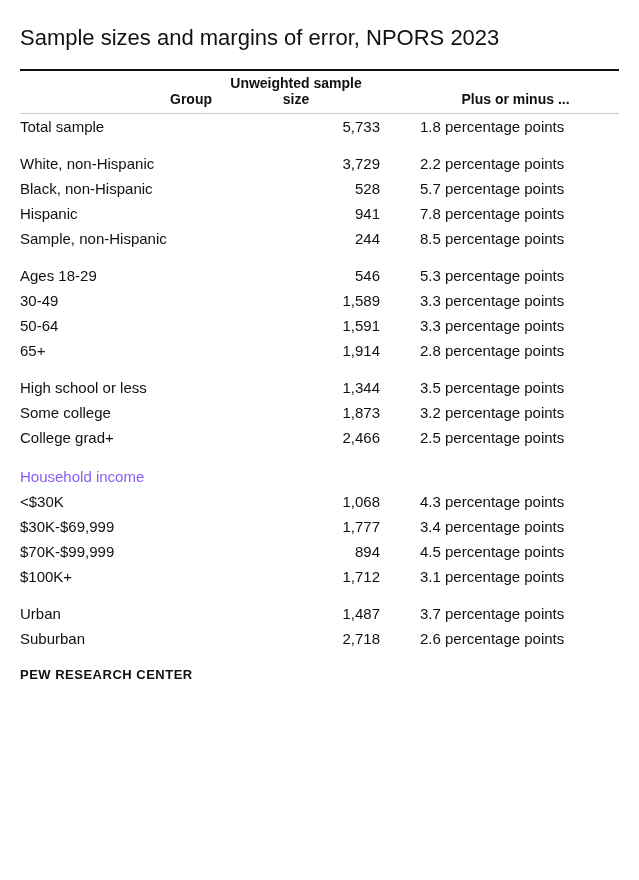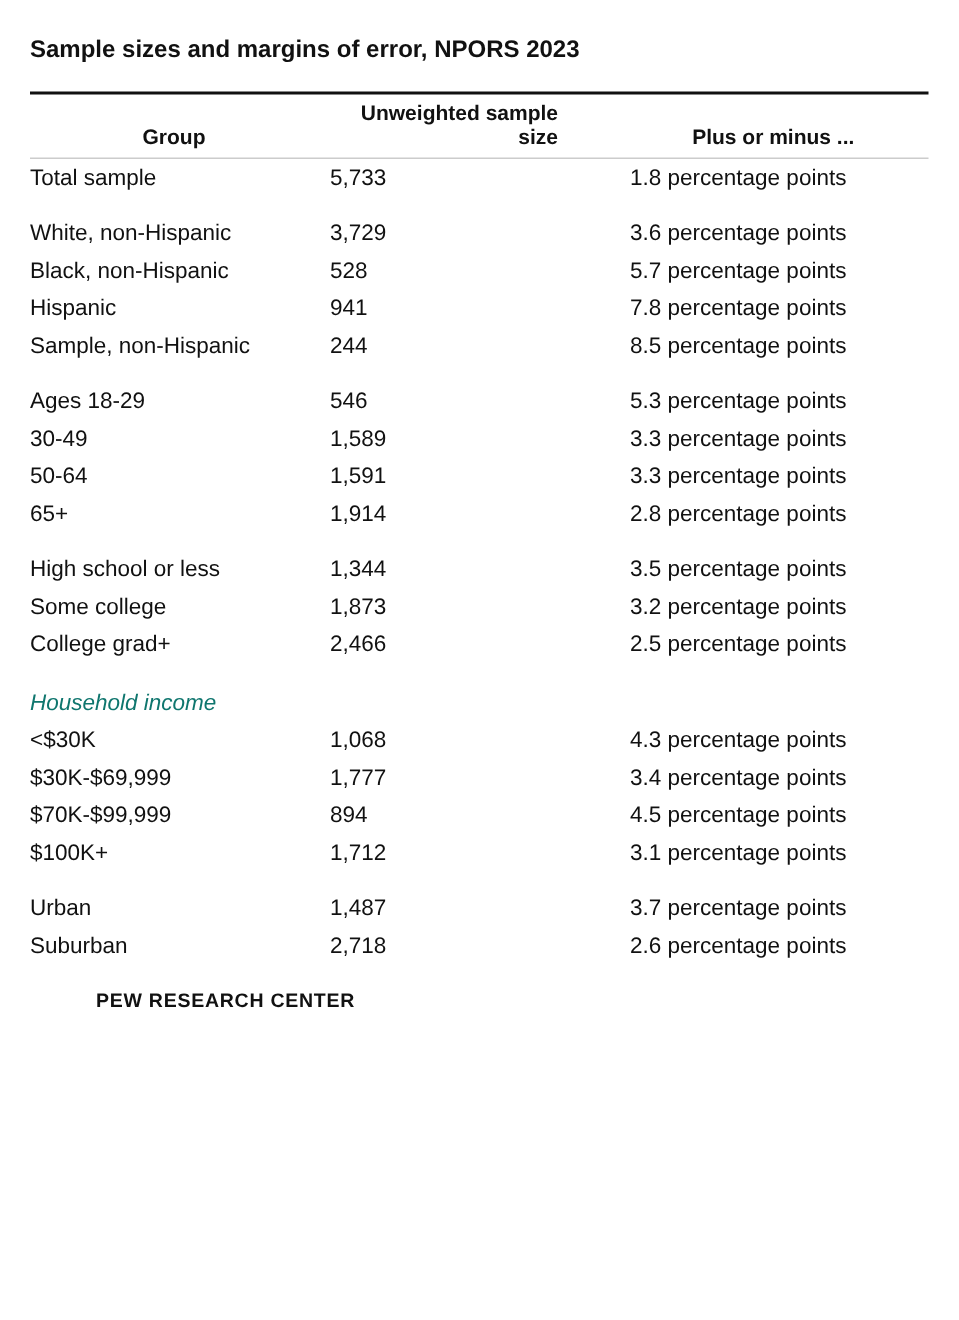--- a/index.html
+++ b/index.html
@@ -10,36 +10,36 @@
 
     body {
       font-family: Franklin Gothic Medium, Arial Narrow, Arial, sans-serif;
       background: #ffffff;
       width: 639px;
       min-height: 880px;
       padding: 24px 20px 24px 20px;
     }
 
     .page-title {
-      font-size: 16px;
-      font-weight: bold;
+      font-size: 22px;
+      font-weight: normal;
       margin-bottom: 16px;
       color: #111;
       line-height: 1.3;
     }
 
     table {
       width: 100%;
       border-collapse: collapse;
       font-size: 15px;
     }
 
     thead tr th {
       padding: 4px 8px 6px 0;
-      text-align: center;
+      text-align: right;
       font-weight: bold;
       font-size: 14px;
       border-top: 2px solid #111;
       border-bottom: 1px solid #ccc;
       vertical-align: bottom;
       color: #111;
     }
 
     thead tr th.num-col {
       text-align: right;
@@ -51,57 +51,57 @@
       padding-left: 40px;
     }
 
     tbody tr td {
       padding: 4px 8px 4px 0;
       color: #111;
       font-size: 15px;
     }
 
     tbody tr td.num-col {
+      text-align: right;
       padding-right: 0;
     }
 
     tbody tr td.plus-col {
       padding-left: 40px;
     }
 
     .spacer-row td {
       height: 12px;
     }
 
     .italic-label td {
-      font-style: italic;
-      color: #0f766e;
+      color: #8b5cf6;
       padding-top: 6px;
     }
 
     .footer {
       margin-top: 16px;
       font-size: 13px;
       font-weight: bold;
       color: #111;
       text-transform: uppercase;
       letter-spacing: 0.5px;
-      margin-left: 44px;
     }
 
     .col-group {
       font-weight: bold;
     }
 
     thead tr th:first-child {
       width: 200px;
     }
 
     thead tr th.num-col {
       width: 160px;
+      text-align: center;
     }
 
     thead tr th.plus-col {
       width: auto;
     }
   </style>
 </head>
 <body>
 
 <h1 class="page-title">Sample sizes and margins of error, NPORS 2023</h1>
@@ -119,21 +119,21 @@
         <td>Total sample</td>
         <td class="num-col">5,733</td>
         <td class="plus-col">1.8 percentage points</td>
       </tr>
       <tr class="spacer-row">
         <td colspan="3"></td>
       </tr>
       <tr>
         <td>White, non-Hispanic</td>
         <td class="num-col">3,729</td>
-        <td class="plus-col">3.6 percentage points</td>
+        <td class="plus-col">2.2 percentage points</td>
       </tr>
       <tr>
         <td>Black, non-Hispanic</td>
         <td class="num-col">528</td>
         <td class="plus-col">5.7 percentage points</td>
       </tr>
       <tr>
         <td>Hispanic</td>
         <td class="num-col">941</td>
         <td class="plus-col">7.8 percentage points</td>

